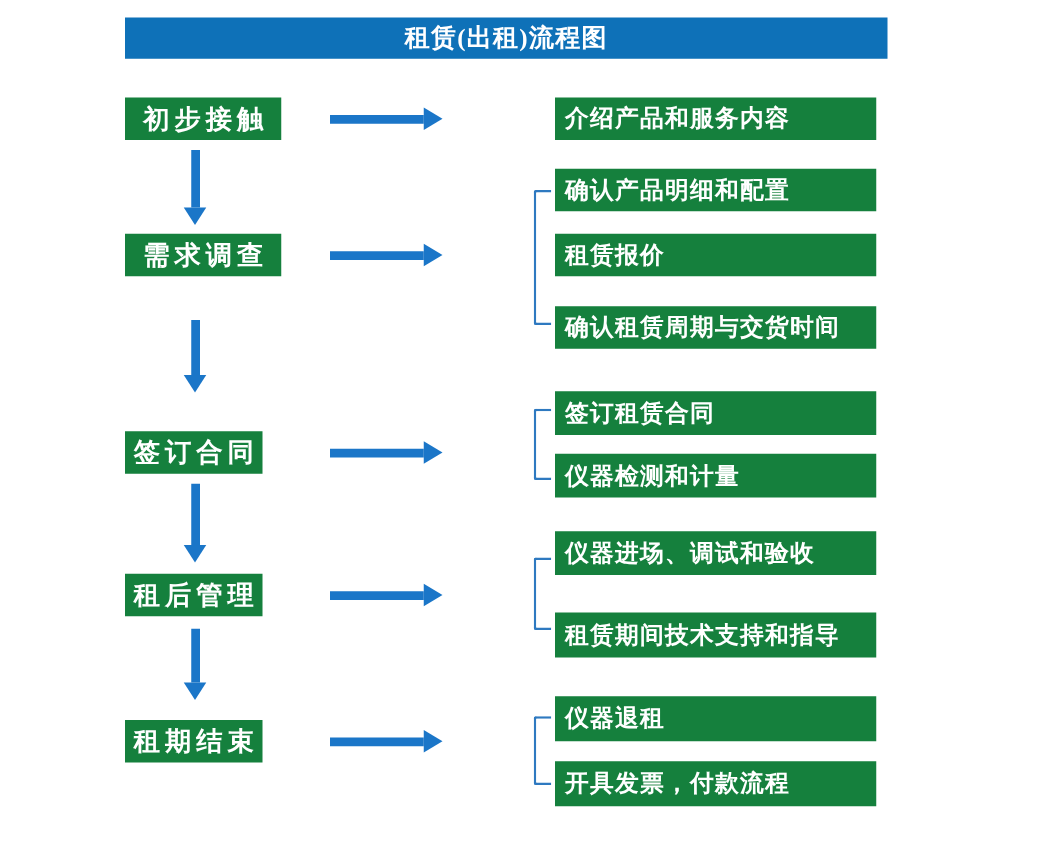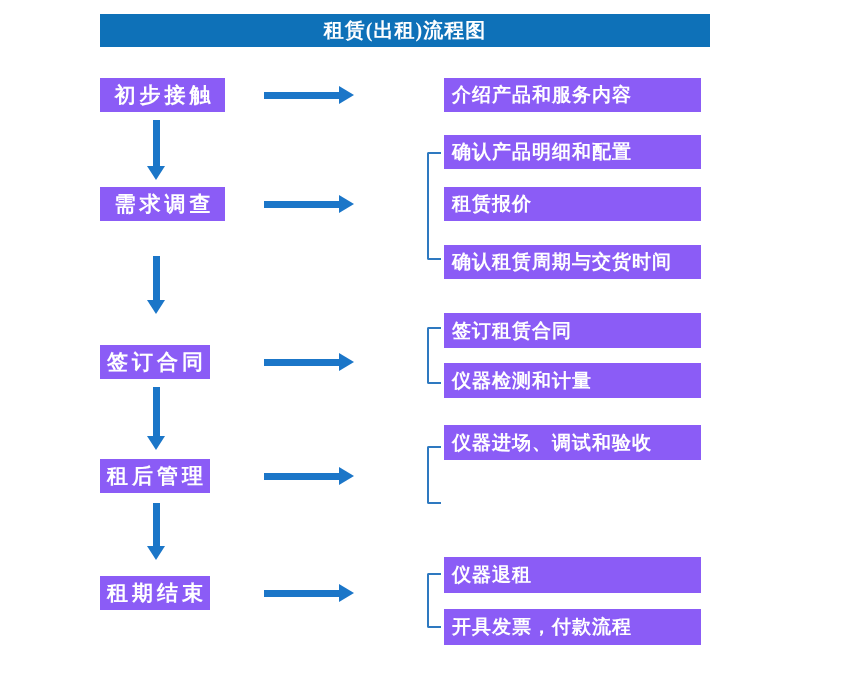--- a/index.html
+++ b/index.html
@@ -23,21 +23,21 @@
     color: #ffffff;
     font-size: 20px;
     font-weight: 700;
     letter-spacing: 1px;
     display: flex;
     align-items: center;
     justify-content: center;
   }
   .box {
     position: absolute;
-    background: #8b5cf6;
+    background: #15803d;
     color: #ffffff;
     font-weight: 700;
     display: flex;
     align-items: center;
     box-sizing: border-box;
   }
   .box-step {
     justify-content: center;
     font-size: 21px;
     letter-spacing: 4px;
@@ -113,20 +113,21 @@
   <div class="box box-step" style="left:100px; top:459px; width:110px; height:34px;">租后管理</div>
   <div class="box box-step" style="left:100px; top:576px; width:110px; height:34px;">租期结束</div>
 
   <div class="box box-detail" style="left:444px; top:78px;  width:257px; height:34px;">介绍产品和服务内容</div>
   <div class="box box-detail" style="left:444px; top:135px; width:257px; height:34px;">确认产品明细和配置</div>
   <div class="box box-detail" style="left:444px; top:187px; width:257px; height:34px;">租赁报价</div>
   <div class="box box-detail" style="left:444px; top:245px; width:257px; height:34px;">确认租赁周期与交货时间</div>
   <div class="box box-detail" style="left:444px; top:313px; width:257px; height:35px;">签订租赁合同</div>
   <div class="box box-detail" style="left:444px; top:363px; width:257px; height:35px;">仪器检测和计量</div>
   <div class="box box-detail" style="left:444px; top:425px; width:257px; height:35px;text-align:right;">仪器进场、调试和验收</div>
+  <div class="box box-detail" style="left:444px; top:490px; width:257px; height:36px;">租赁期间技术支持和指导</div>
   <div class="box box-detail" style="left:444px; top:557px; width:257px; height:36px;">仪器退租</div>
   <div class="box box-detail" style="left:444px; top:609px; width:257px; height:36px;">开具发票，付款流程</div>
 
   <div class="harrow" style="left:264px; top:86px;">
       <i class="shaft"></i>
       <i class="head"></i>
     </div>
   <div class="harrow" style="left:264px; top:195px;">
       <i class="shaft"></i>
       <i class="head"></i>

